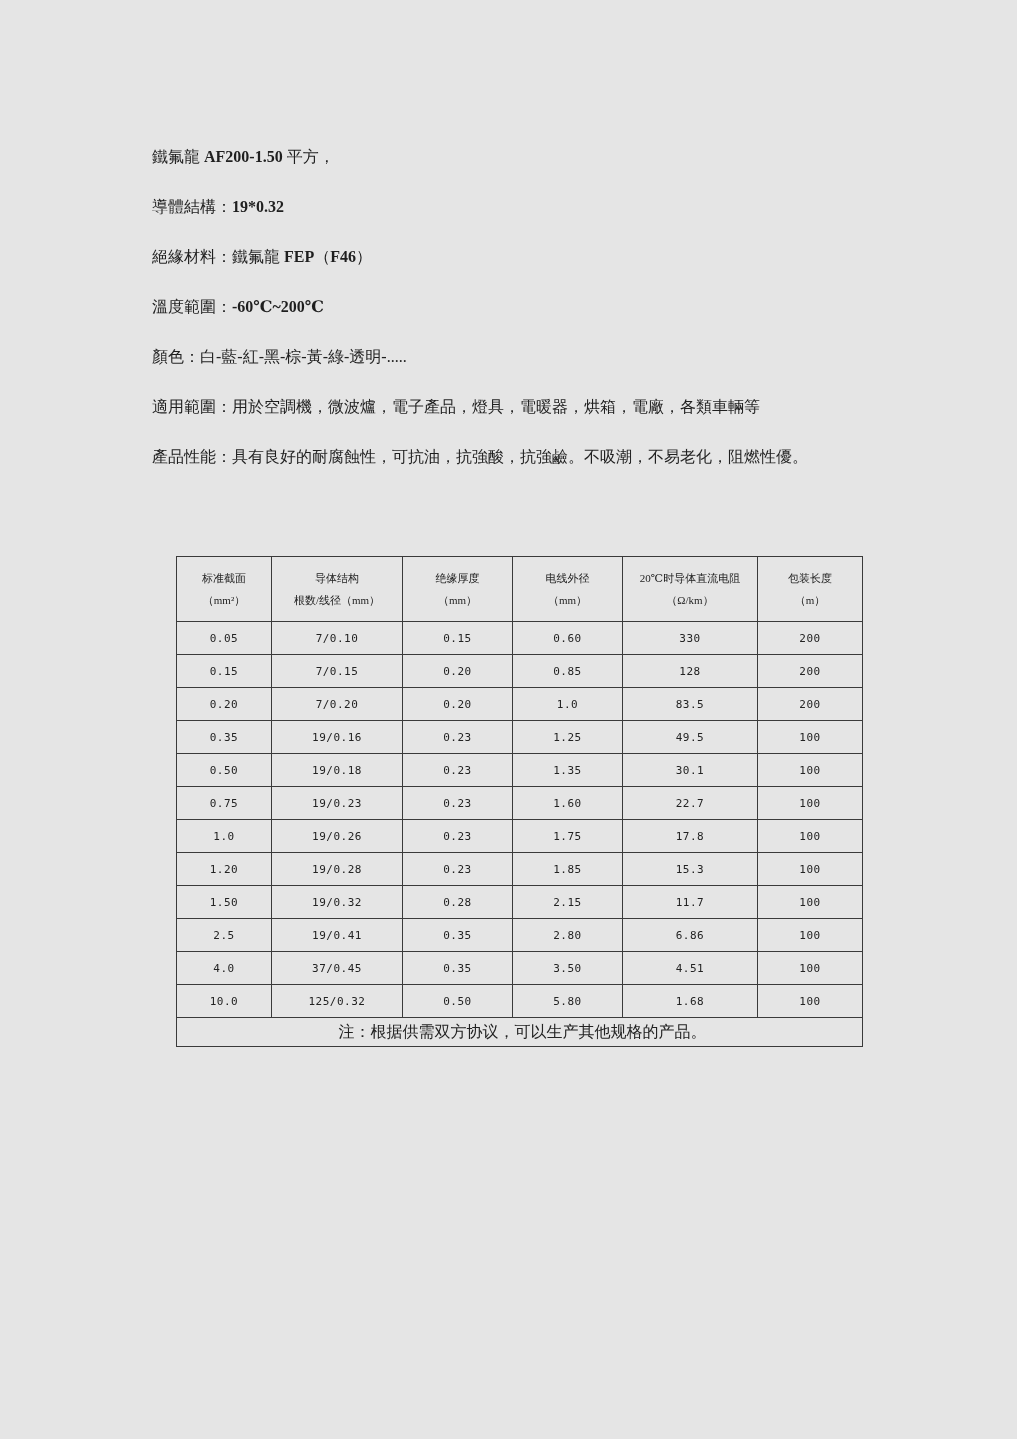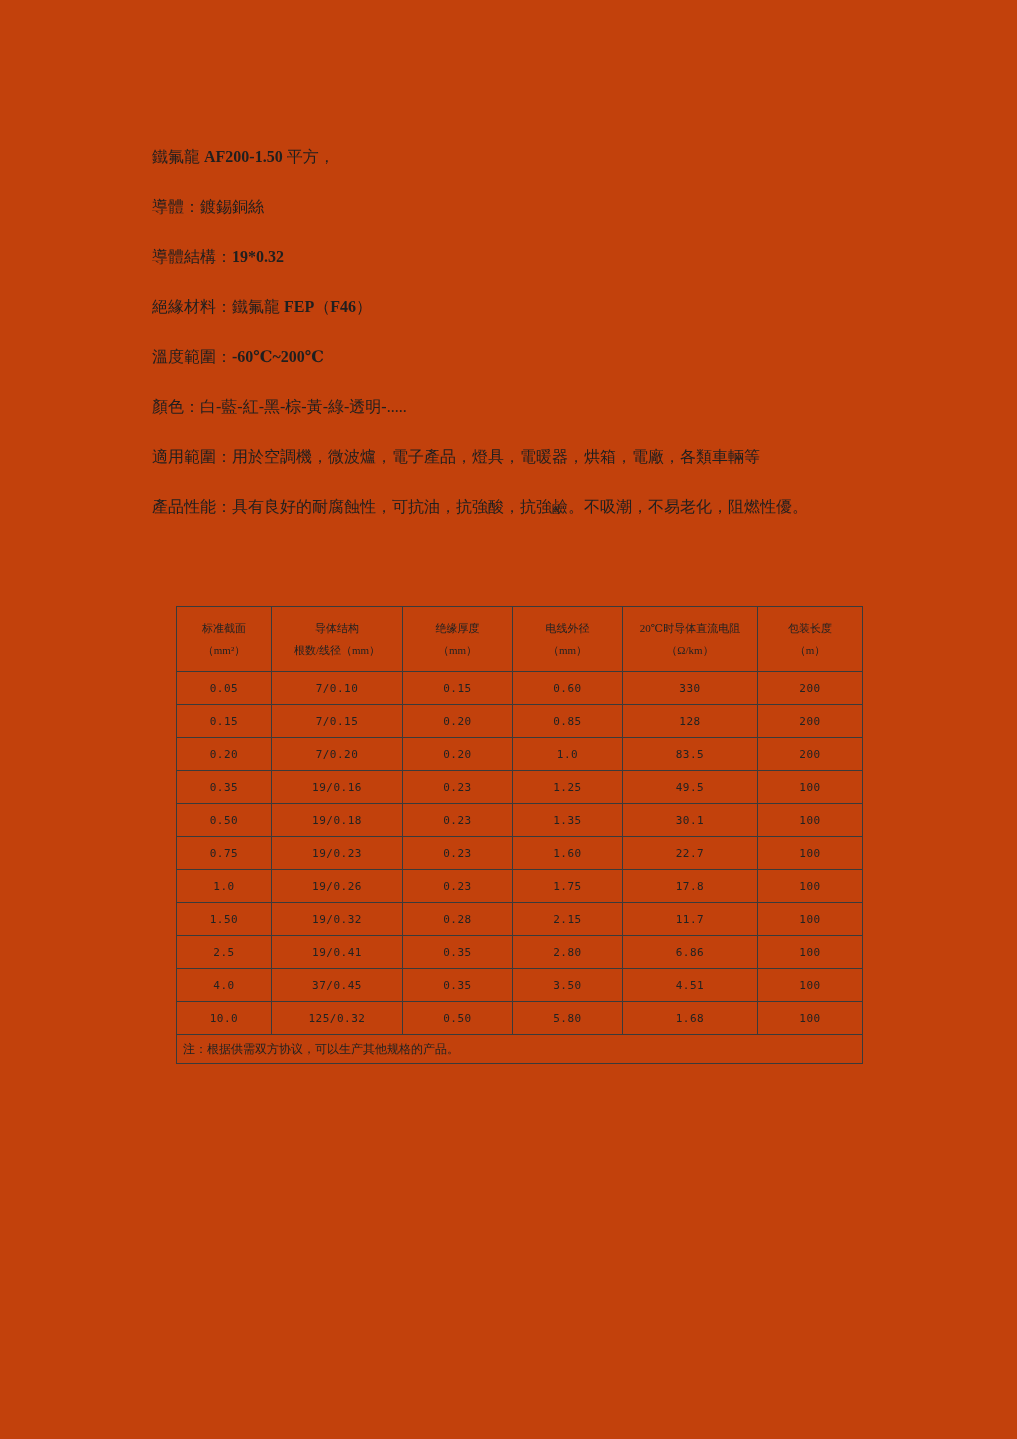--- a/index.html
+++ b/index.html
@@ -2,21 +2,21 @@
 <html><head>
 <meta charset="utf-8">
 <style>
   html,body{margin:0;padding:0;}
   body{background:#ffffff;}
   .page{
     position:relative;
     width:1017px;
     height:1439px;
     margin:0 auto;
-    background:#c2410c;
+    background:#e5e5e5;
     overflow:hidden;
     font-family:"Liberation Serif","DejaVu Serif",serif;
     color:#1a1a1a;
   }
   .content{
     padding:146px 150px 0 152px;
     box-sizing:border-box;
   }
   .para{
     font-size:16px;
@@ -53,41 +53,40 @@
   }
   table.spec thead th .h-line1{margin-bottom:8px;}
   table.spec tbody td{
     height:32px;
     font-family:"DejaVu Sans Mono","Liberation Mono",monospace;
     font-size:11px;
     letter-spacing:0.5px;
   }
   table.spec tfoot td{
     height:28px;
-    text-align:left;
+    text-align:center;
     padding-left:6px;
-    font-size:12px;
+    font-size:16px;
     font-family:"Liberation Serif","DejaVu Serif",serif;
   }
   col.c1{width:95px;}
   col.c2{width:131px;}
   col.c3{width:110px;}
   col.c4{width:110px;}
   col.c5{width:135px;}
   col.c6{width:105px;}
 </style>
 </head>
 <body>
 
 <div class="page">
   <div class="content">
 
     <div id="paragraphs">
         <p class="para"><span class="seg">鐵氟龍 </span><span class="seg-bold">AF200-1.50</span><span class="seg"> 平方，</span></p>
-        <p class="para"><span class="seg">導體：鍍錫銅絲</span></p>
         <p class="para"><span class="seg">導體結構：</span><span class="seg-bold">19*0.32</span></p>
         <p class="para"><span class="seg">絕緣材料：鐵氟龍 </span><span class="seg-bold">FEP</span><span class="seg">（</span><span class="seg-bold">F46</span><span class="seg">）</span></p>
         <p class="para"><span class="seg">溫度範圍：</span><span class="seg-bold">-60℃~200℃</span></p>
         <p class="para"><span class="seg">顏色：白-藍-紅-黑-棕-黃-綠-透明-.....</span></p>
         <p class="para"><span class="seg">適用範圍：用於空調機，微波爐，電子產品，燈具，電暖器，烘箱，電廠，各類車輛等</span></p>
         <p class="para"><span class="seg">產品性能：具有良好的耐腐蝕性，可抗油，抗強酸，抗強鹼。不吸潮，不易老化，阻燃性優。</span></p>
       </div>
 
     <div class="table-wrap">
       <table class="spec">
@@ -178,20 +177,28 @@
             </tr>
             <tr>
               <td>1.0</td>
               <td>19/0.26</td>
               <td>0.23</td>
               <td>1.75</td>
               <td>17.8</td>
               <td>100</td>
             </tr>
             <tr>
+              <td>1.20</td>
+              <td>19/0.28</td>
+              <td>0.23</td>
+              <td>1.85</td>
+              <td>15.3</td>
+              <td>100</td>
+            </tr>
+            <tr>
               <td>1.50</td>
               <td>19/0.32</td>
               <td>0.28</td>
               <td>2.15</td>
               <td>11.7</td>
               <td>100</td>
             </tr>
             <tr>
               <td>2.5</td>
               <td>19/0.41</td>

